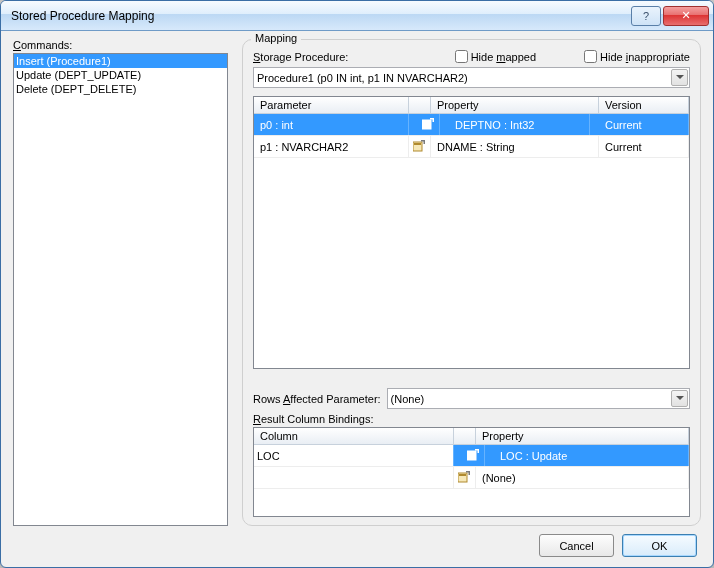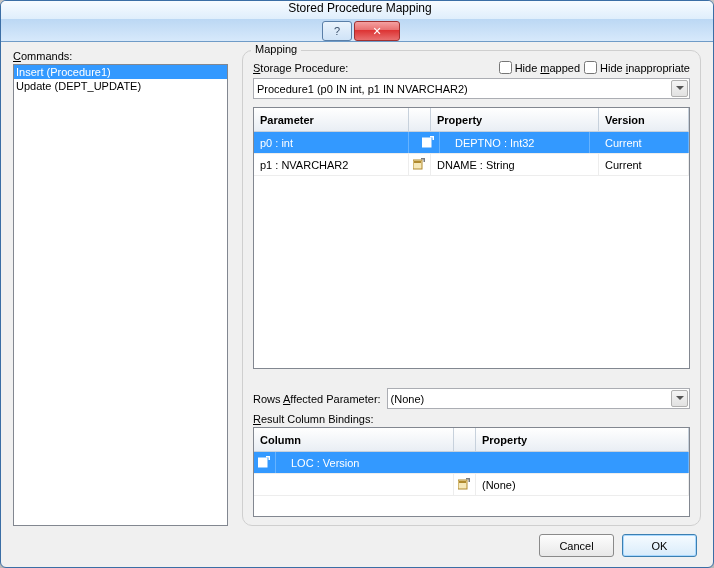--- a/index.html
+++ b/index.html
@@ -3,24 +3,23 @@
 <meta charset="utf-8">
 <style>
   * { box-sizing: border-box; font-family: "Segoe UI", Tahoma, sans-serif; }
   html, body { margin:0; padding:0; background:#d0d0d0; }
   .window {
     width:714px; height:568px; margin:0; background:#f0f0f0;
     border:1px solid #3b6ea5; border-radius:6px; overflow:hidden;
     box-shadow:0 2px 10px rgba(0,0,0,0.3); display:flex; flex-direction:column;
   }
   .titlebar {
-    height:41px; background:linear-gradient(to bottom,#f7fbff 0%,#dfeefc 45%,#bcd8f4 46%,#d7e9fb 100%);
+    height:30px; background:linear-gradient(to bottom,#f7fbff 0%,#dfeefc 45%,#bcd8f4 46%,#d7e9fb 100%);
     display:flex; align-items:center; padding:0 4px 0 10px;
     border-bottom:1px solid #6f9bc7;
-    flex-direction:column;
   }
   .titlebar .title { font-size:12px; color:#000; flex:1; }
   .titlebar .wbtns { display:flex; gap:0; }
   .wbtn {
     width:30px; height:20px; border:1px solid #5a7fa8; border-radius:3px;
     margin-left:2px; display:flex; align-items:center; justify-content:center;
     font-size:11px; background:linear-gradient(to bottom,#eaf3fc,#cfe3f7);
     color:#3a506b;
   }
   .wbtn.close {
@@ -46,39 +45,39 @@
   .group {
     border:1px solid #cfcfcf; border-radius:10px; padding:10px 10px 8px 10px;
     position:relative; flex:1; display:flex; flex-direction:column; min-height:0;
   }
   .group > .legend {
     position:absolute; top:-8px; left:8px; background:#f0f0f0;
     padding:0 4px; font-size:11px;
   }
   .storrow { display:flex; align-items:center; gap:4px; margin-bottom:4px; }
   .storrow .splabel { font-size:11px; }
-  .storrow .chk { display:flex; align-items:center; gap:3px; font-size:11px; }
+  .storrow .chk { display:flex; align-items:center; gap:3px; font-size:11px;margin-left:44px; }
   .storrow .chk input { margin:0; width:13px; height:13px; }
   .combo {
     height:21px; border:1px solid #abadb3; background:#fff; display:flex; align-items:center;
     padding:0 3px; font-size:11px; position:relative;
   }
   .combo .arrow {
     position:absolute; right:1px; top:1px; bottom:1px; width:17px;
     background:linear-gradient(to bottom,#f4f4f4,#e2e2e2); border:1px solid #b0b0b0;
     border-radius:2px; display:flex; align-items:center; justify-content:center;
   }
   .combo .arrow::after { content:""; border:4px solid transparent; border-top-color:#555; margin-top:3px; }
 
   .grid {
     border:1px solid #828790; background:#fff; flex:1; min-height:60px;
     display:flex; flex-direction:column; overflow:hidden;
   }
-  .grid .hdr { display:flex; height:24px; background:linear-gradient(to bottom,#fff,#e9eef4);
-               border-bottom:1px solid #c7d1dc;font-weight:bold; }
+  .grid .hdr { display:flex; height:17px; background:linear-gradient(to bottom,#fff,#e9eef4);
+               border-bottom:1px solid #c7d1dc; }
   .grid .hdr .hcell {
     border-right:1px solid #c7d1dc; padding:3px 6px; font-size:11px; color:#000;
     display:flex; align-items:center;
   }
   .grid .body { flex:1; overflow:auto; }
   .grid .row { display:flex; height:22px; border-bottom:1px solid #ededed; align-items:stretch; }
   .grid .row.sel { background:#3399ff; color:#fff;gap:9px; }
   .grid .row.sel .cell { border-right-color:#66b3ff; }
   .grid .cell { border-right:1px solid #ededed; padding:3px 6px; font-size:11px;
                 display:flex; align-items:center; gap:4px; overflow:hidden; white-space:nowrap; }
@@ -133,20 +132,21 @@
   <div class="client">
     <div class="topsplit">
 
       <div class="leftcol">
         <div class="label">
           <span class="underline">C</span><span>ommands:</span>
         </div>
         <div class="listbox" id="cmdlist">
             <div class="item sel">Insert (Procedure1)</div>
             <div class="item">Update (DEPT_UPDATE)</div>
+            <div class="item">Delete (DEPT_DELETE)</div>
           </div>
       </div>
 
       <div class="rightcol">
         <div class="group">
           <div class="legend">Mapping</div>
 
           <div class="storrow">
             <div class="splabel">
               <span class="underline">S</span><span>torage Procedure:</span>
@@ -223,31 +223,34 @@
           </div>
 
           <div class="grid grid2">
             <div class="hdr">
               <div class="hcell colB">Column</div>
               <div class="hcell ic-col"></div>
               <div class="hcell colBprop">Property</div>
             </div>
             <div class="body" id="resultBody">
                 <div class="row sel">
+                  <div class="cell colB" style="background:#fff;color:#000;padding:0 3px;">
+                    <input class="editcell" value="LOC" style="">
+                  </div>
                   <div class="cell ic-col">
                     <span class="iconspan">
                       <svg viewBox="0 0 13 13">
                         <rect x="0" y="2" width="9" height="9" fill="#fff" stroke="#fff"></rect>
                         <rect x="1" y="3" width="7" height="2" fill="#fff"></rect>
                         <rect x="8" y="0" width="4" height="1.5" fill="#fff"></rect>
                         <rect x="10.5" y="0" width="1.5" height="4" fill="#fff"></rect>
                       </svg>
                     </span>
                   </div>
-                  <div class="cell colBprop">LOC : Version</div>
+                  <div class="cell colBprop">LOC : Update</div>
                 </div>
                 <div class="row">
                   <div class="cell colB">
                     <add result="" binding=""></add>
                   </div>
                   <div class="cell ic-col" style="">
                     <span class="iconspan">
                       <svg viewBox="0 0 13 13">
                         <rect x="0" y="2" width="9" height="9" fill="#f6e8b8" stroke="#b08a2e"></rect>
                         <rect x="1" y="3" width="7" height="2" fill="#b08a2e"></rect>

